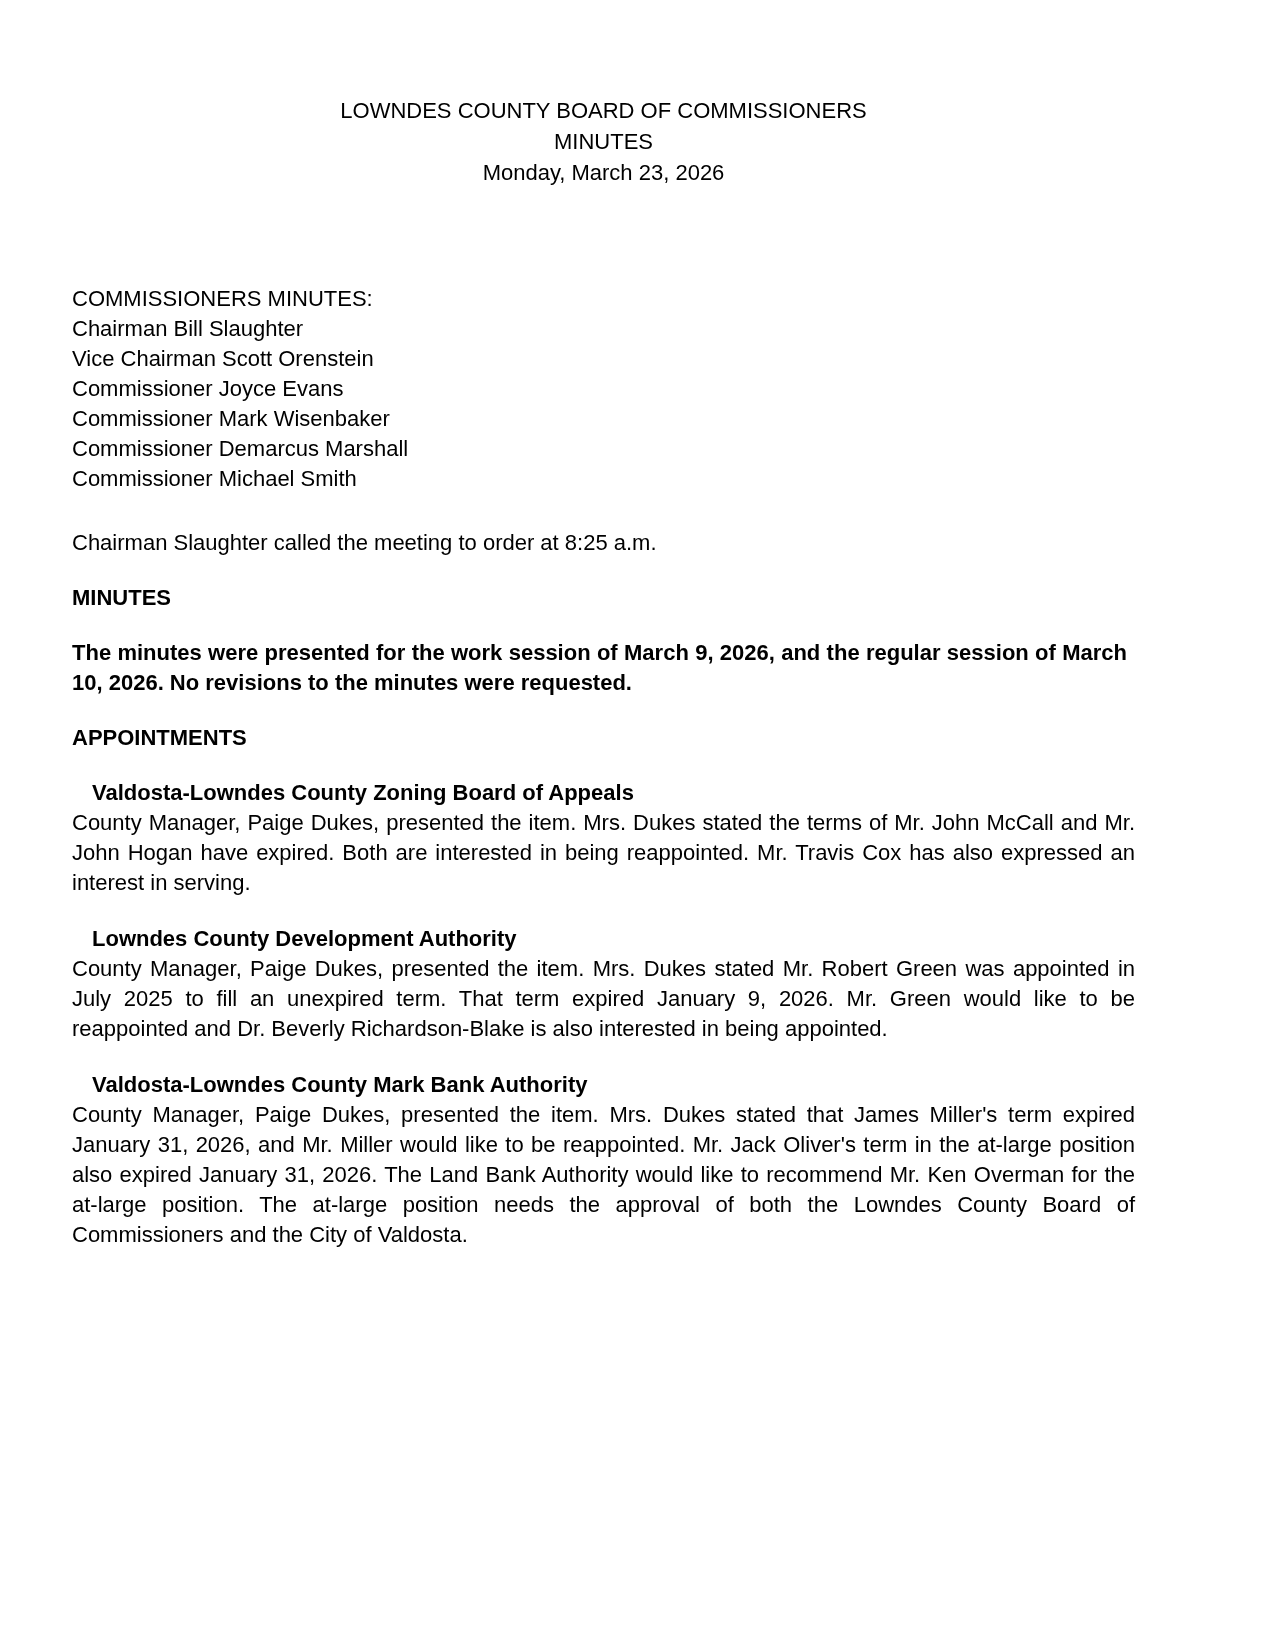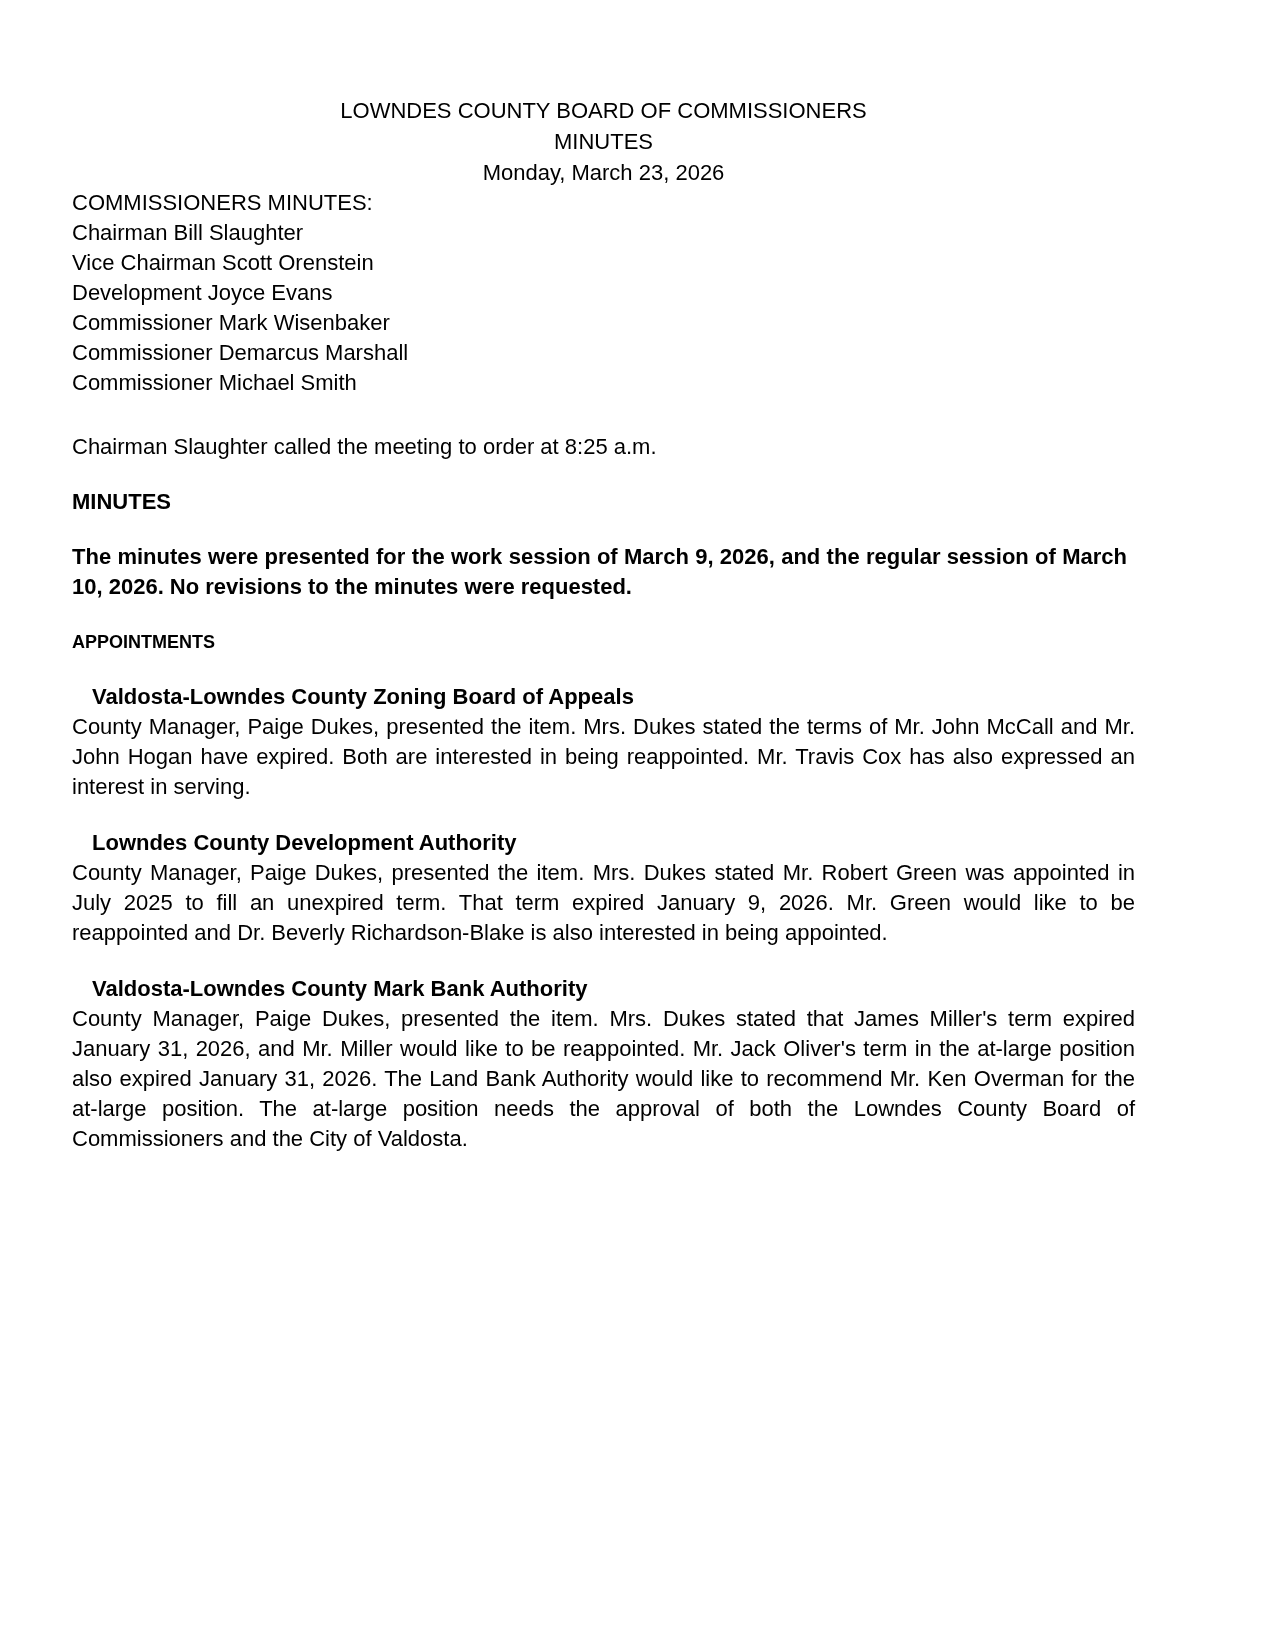--- a/index.html
+++ b/index.html
@@ -16,20 +16,21 @@
     font-family: "Liberation Sans", sans-serif;
     font-size: 22px;
     line-height: 30px;
     box-sizing: border-box;
     padding: 95px 140px 0 72px;
     overflow: hidden;
   }
   .doc-header {
     text-align: center;
     line-height: 31px;
+    margin-bottom: 96px;
   }
   .attendance {
     margin-bottom: 34px;
   }
   .attendance-line {
     white-space: nowrap;
   }
   .call-line {
     margin: 0 0 25px 0;
     white-space: nowrap;
@@ -62,35 +63,35 @@
   <div class="doc-header">
     <div>LOWNDES COUNTY BOARD OF COMMISSIONERS</div>
     <div>MINUTES</div>
     <div>Monday, March 23, 2026</div>
   </div>
 
   <div class="attendance">
     <div class="attendance-line">COMMISSIONERS MINUTES:</div>
     <div class="attendance-line">Chairman Bill Slaughter</div>
     <div class="attendance-line">Vice Chairman Scott Orenstein</div>
-    <div class="attendance-line">Development Joyce Evans</div>
+    <div class="attendance-line">Commissioner Joyce Evans</div>
     <div class="attendance-line">Commissioner Mark Wisenbaker</div>
     <div class="attendance-line">Commissioner Demarcus Marshall</div>
     <div class="attendance-line">Commissioner Michael Smith</div>
   </div>
 
   <p class="call-line">Chairman Slaughter called the meeting to order at 8:25 a.m.</p>
 
   <div>
     <h2 class="section-heading" style="font-size:22px;">MINUTES</h2>
     <p class="para">The minutes were presented for the work session of March 9, 2026, and the regular session of March 10, 2026. No revisions to the minutes were requested.</p>
   </div>
 
   <div>
-    <h2 class="section-heading" style="font-size:18px;">APPOINTMENTS</h2>
+    <h2 class="section-heading" style="font-size:22px;">APPOINTMENTS</h2>
 
     <div class="appt">
       <div class="appt-title">Valdosta-Lowndes County Zoning Board of Appeals</div>
       <div class="appt-body">County Manager, Paige Dukes, presented the item. Mrs. Dukes stated the terms of Mr. John McCall and Mr. John Hogan have expired. Both are interested in being reappointed. Mr. Travis Cox has also expressed an interest in serving.</div>
     </div>
 
     <div class="appt">
       <div class="appt-title">Lowndes County Development Authority</div>
       <div class="appt-body">County Manager, Paige Dukes, presented the item. Mrs. Dukes stated Mr. Robert Green was appointed in July 2025 to fill an unexpired term. That term expired January 9, 2026. Mr. Green would like to be reappointed and Dr. Beverly Richardson-Blake is also interested in being appointed.</div>
     </div>

